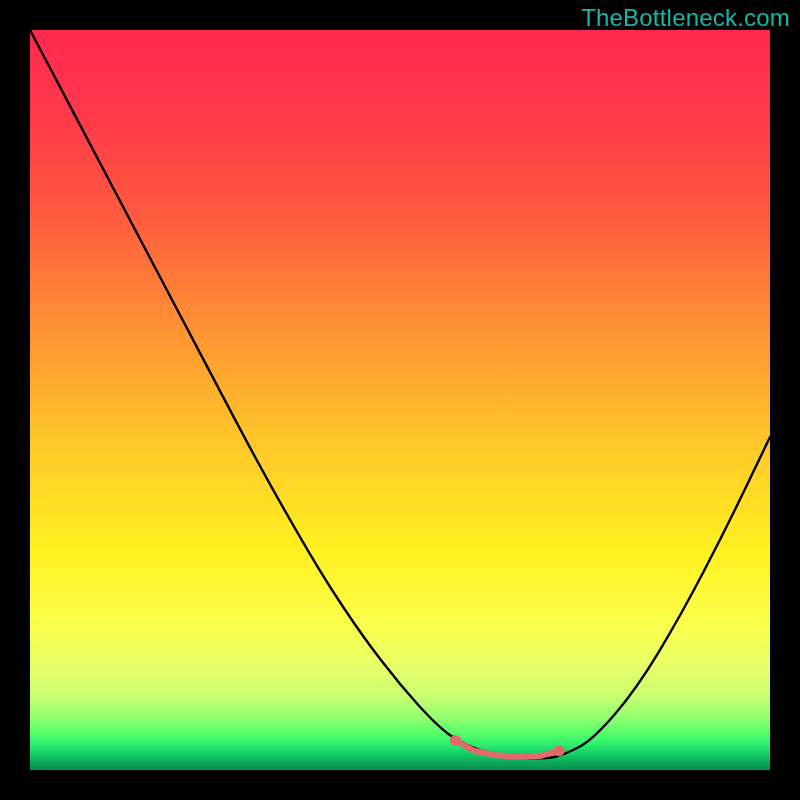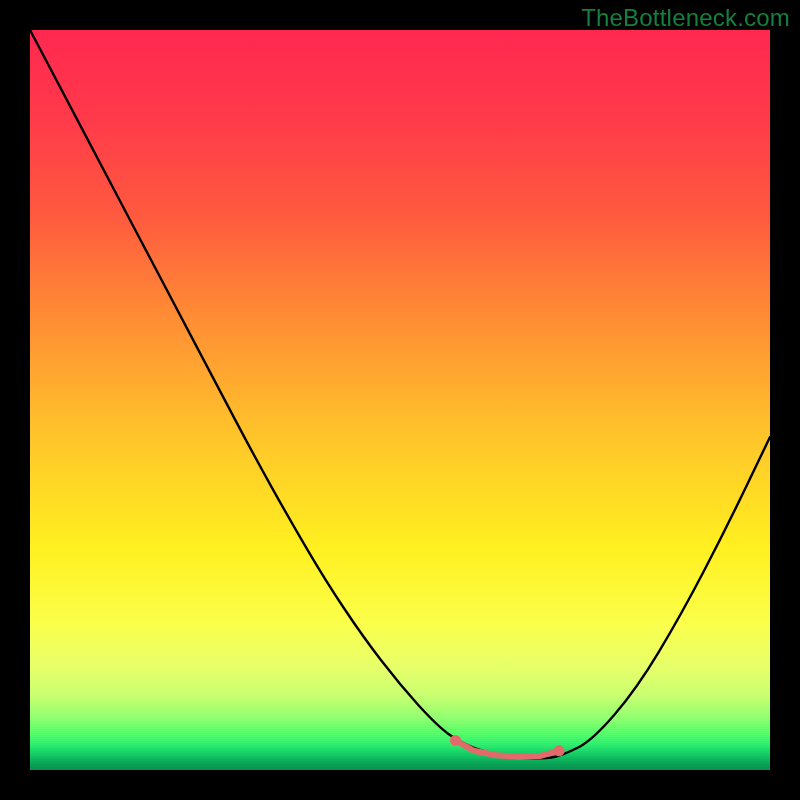--- a/index.html
+++ b/index.html
@@ -14,21 +14,21 @@
   .frame {
     position: relative;
     width: 800px;
     height: 800px;
     background: #000;
   }
   .watermark {
     position: absolute;
     top: 4px;
     right: 10px;
-    color: #15803d;
+    color: #14b8a6;
     font-size: 24px;
     font-weight: 500;
     z-index: 5;
     letter-spacing: 0.2px;
   }
   .plot-area {
     position: absolute;
     left: 30px;
     top: 30px;
     width: 740px;

